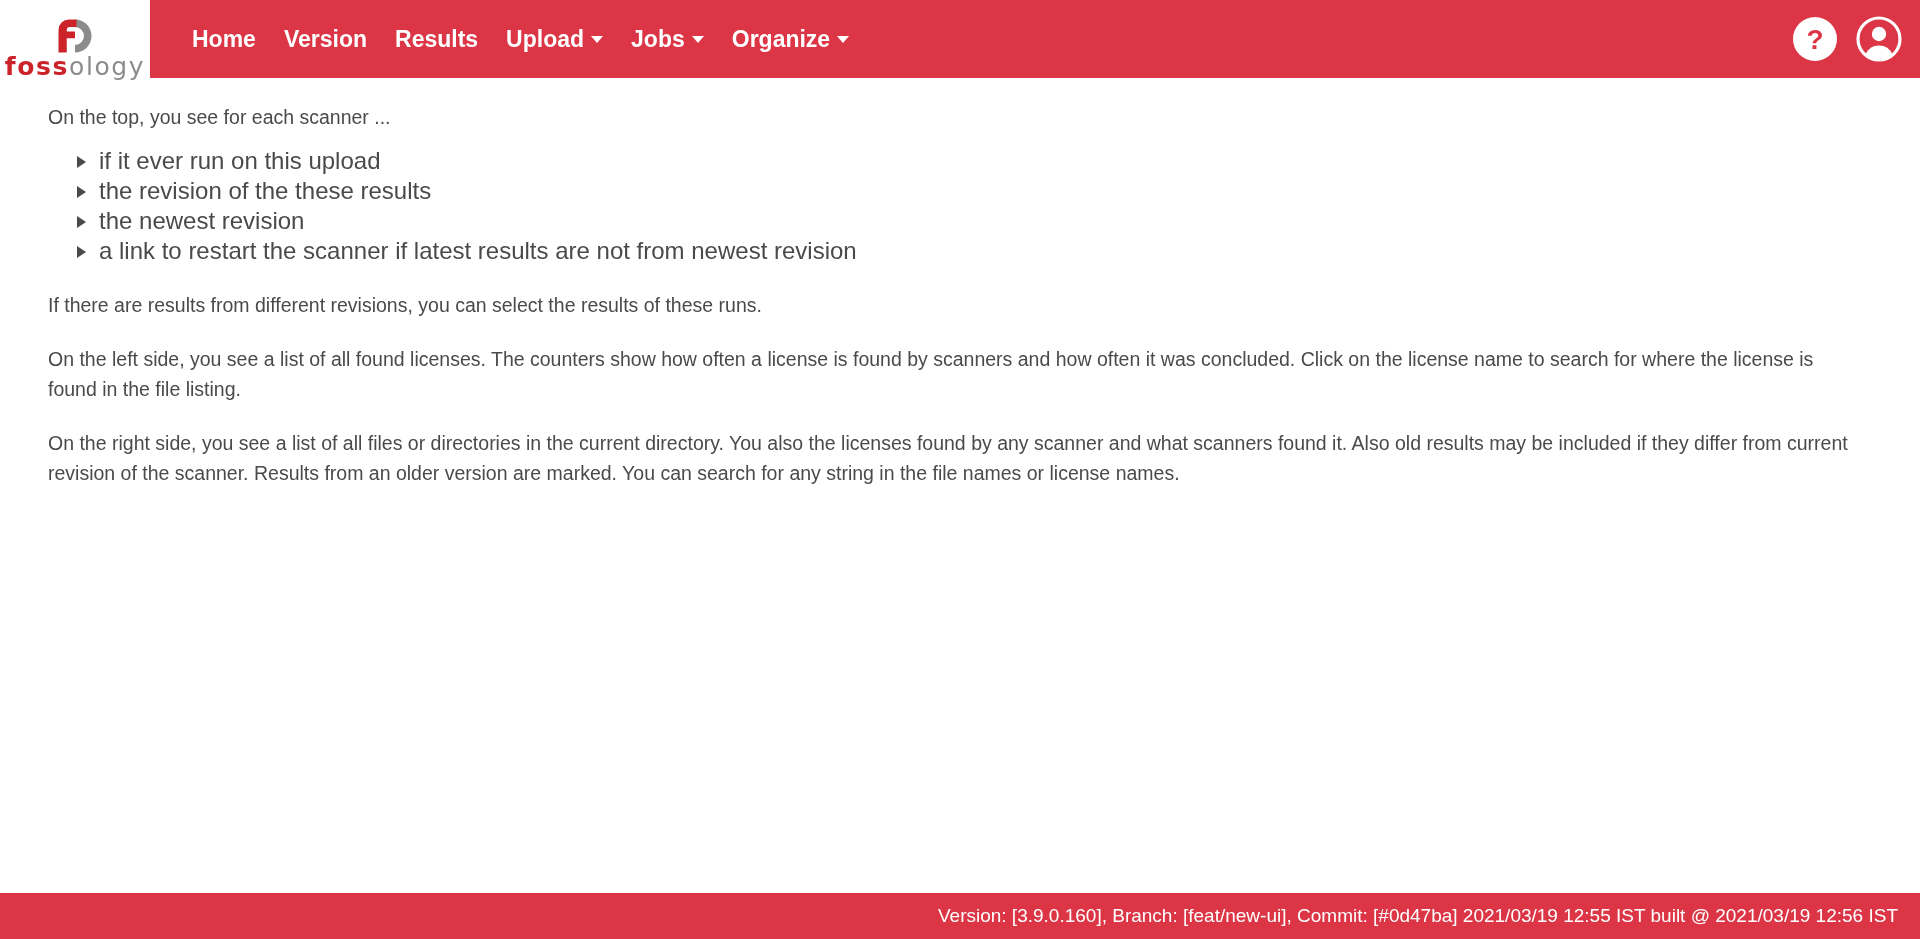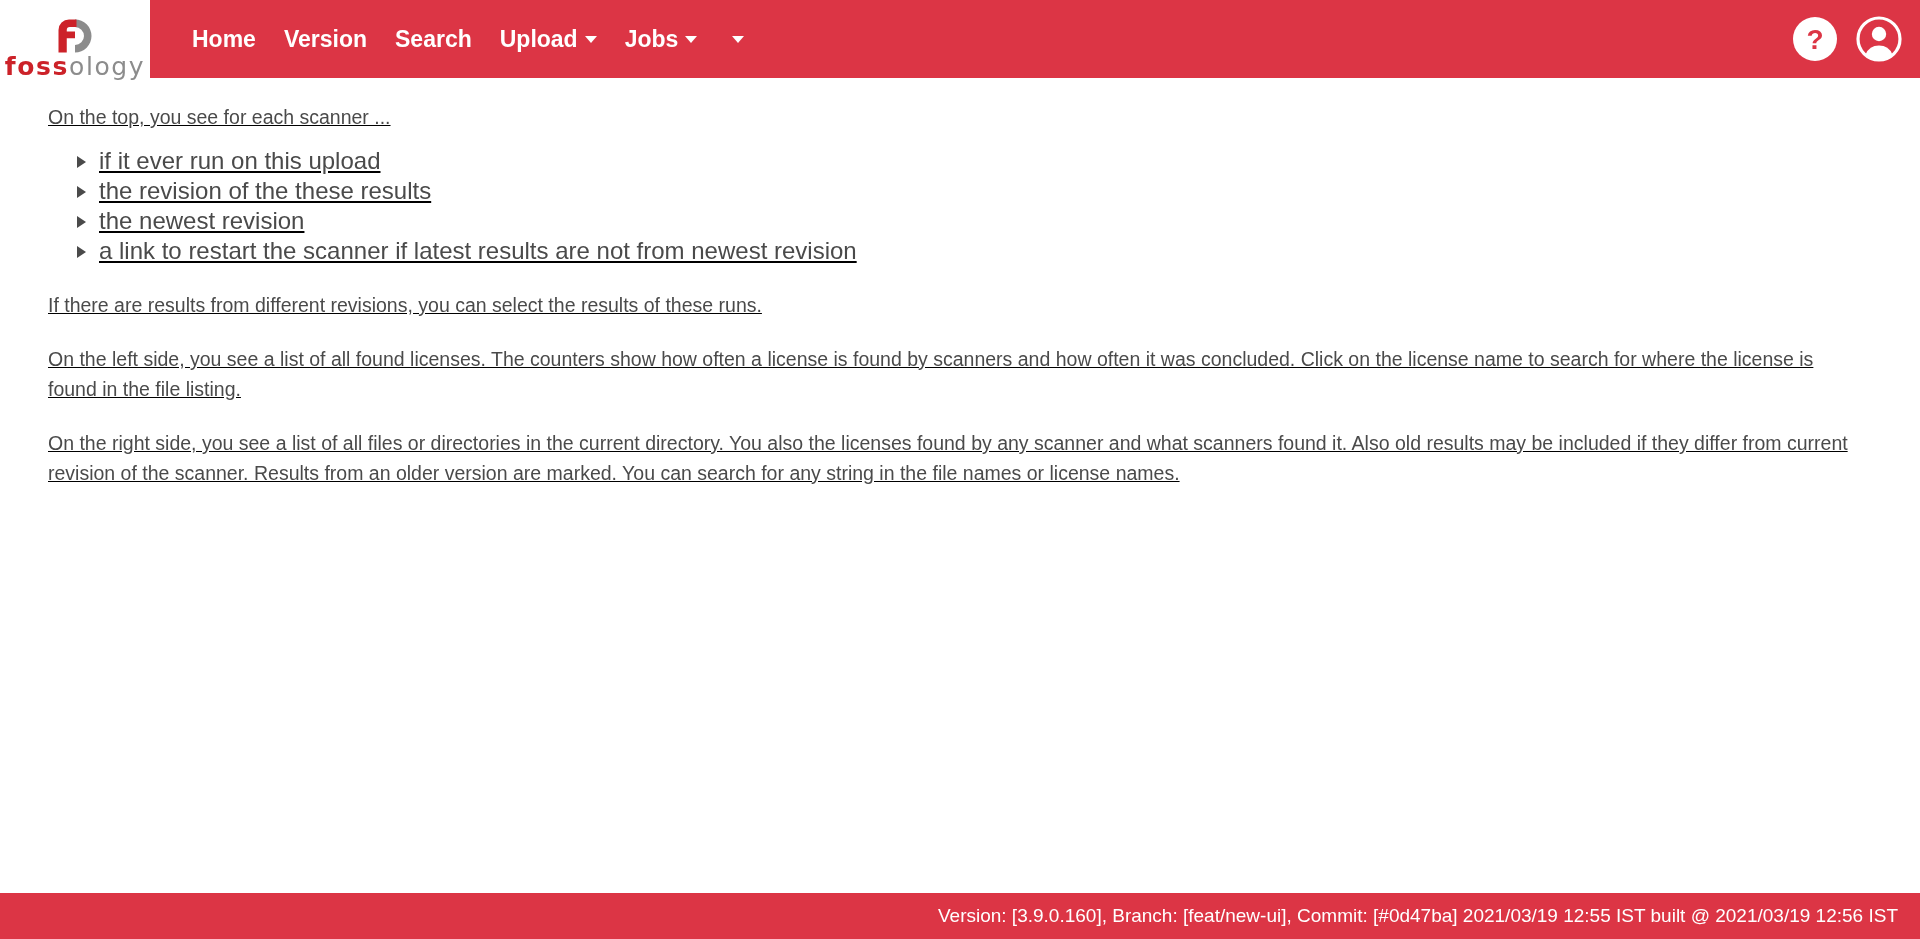--- a/index.html
+++ b/index.html
@@ -110,21 +110,20 @@
   }
 
   
   .content {
     position: absolute;
     top: 78px;
     left: 0;
     width: 1920px;
     height: 797px;
     padding: 24px 48px 0 48px;
-    text-decoration: underline;
   }
   .para {
     color: #4a4a4a;
     font-size: 19.5px;
     line-height: 30px;
     margin: 0 0 24px 0;
     max-width: 1800px;
   }
   .para.tight { margin-bottom: 14px; }
 
@@ -188,31 +187,32 @@
     </div>
 
     <div class="nav-links">
       <a class="nav-item" href="#">
           <span>Home</span>
         </a>
       <a class="nav-item" href="#">
           <span>Version</span>
         </a>
       <a class="nav-item" href="#">
-          <span>Search</span>
+          <span>Results</span>
         </a>
       <a class="nav-item" href="#">
           <span>Upload</span>
           <span class="caret"></span>
         </a>
       <a class="nav-item" href="#">
           <span>Jobs</span>
           <span class="caret"></span>
         </a>
       <a class="nav-item" href="#">
+          <span>Organize</span>
           <span class="caret"></span>
         </a>
     </div>
 
     <div class="nav-right">
       <svg class="icon-btn" viewBox="0 0 46 46">
         <circle cx="23" cy="23" r="22" fill="#ffffff"></circle>
         <text x="23" y="33" text-anchor="middle" font-family="Liberation Sans, sans-serif" font-size="28" font-weight="700" fill="#dc3545">?</text>
       </svg>
       <svg class="icon-btn" viewBox="0 0 46 46">

